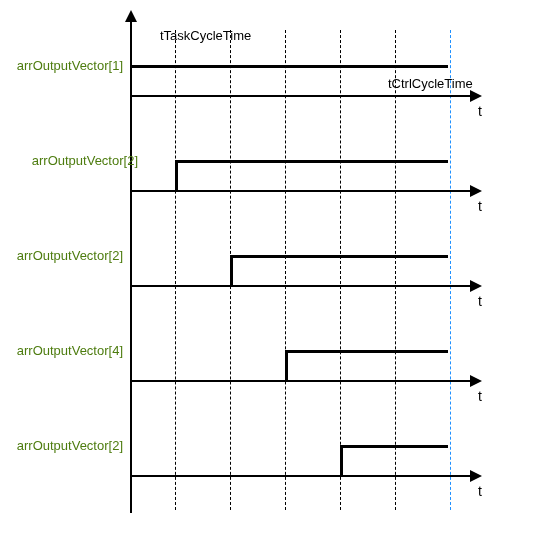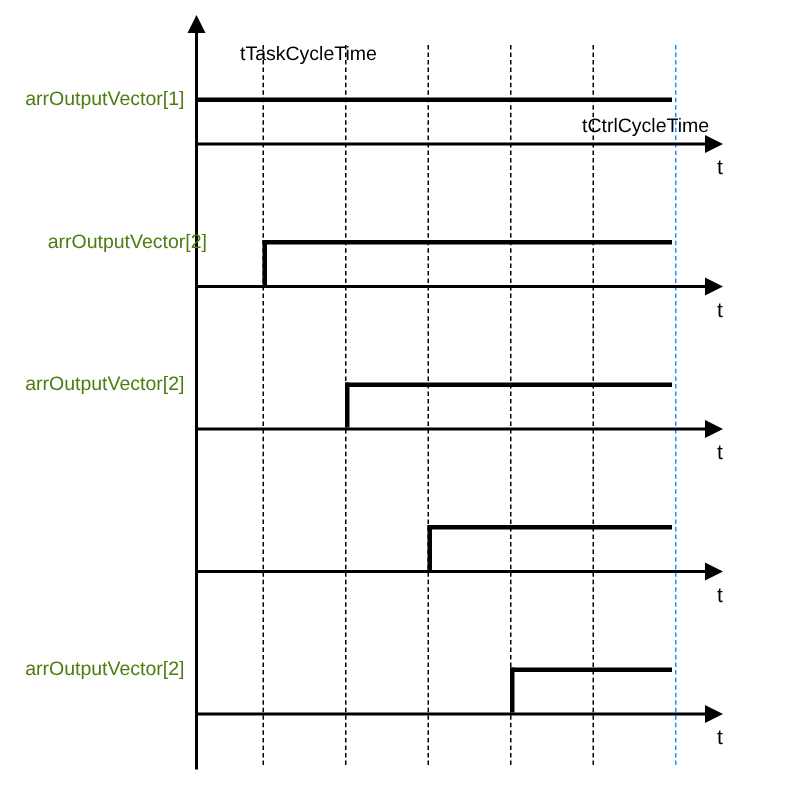--- a/index.html
+++ b/index.html
@@ -112,20 +112,21 @@
   <div class="step-v" style="top:160px; left:175px; height:30px;"></div>
   <div class="step-h" style="top:160px; left:175px; width:273px;"></div>
 
   <span class="row-label" style="top:248px; left:3px;">arrOutputVector[2]</span>
   <div class="x-axis" style="top:285px; width:342px;"></div>
   <div class="x-arrow" style="top:280px; left:470px;"></div>
   <span class="t-label" style="top:293px; left:478px;">t</span>
   <div class="step-v" style="top:255px; left:230px; height:30px;"></div>
   <div class="step-h" style="top:255px; left:230px; width:218px;"></div>
 
+  <span class="row-label" style="top:343px; left:3px;">arrOutputVector[4]</span>
   <div class="x-axis" style="top:380px; width:342px;"></div>
   <div class="x-arrow" style="top:375px; left:470px;"></div>
   <span class="t-label" style="top:388px; left:478px;">t</span>
   <div class="step-v" style="top:350px; left:285px; height:30px;"></div>
   <div class="step-h" style="top:350px; left:285px; width:163px;"></div>
 
   <span class="row-label" style="top:438px; left:3px;">arrOutputVector[2]</span>
   <div class="x-axis" style="top:475px; width:342px;"></div>
   <div class="x-arrow" style="top:470px; left:470px;"></div>
   <span class="t-label" style="top:483px; left:478px;">t</span>

